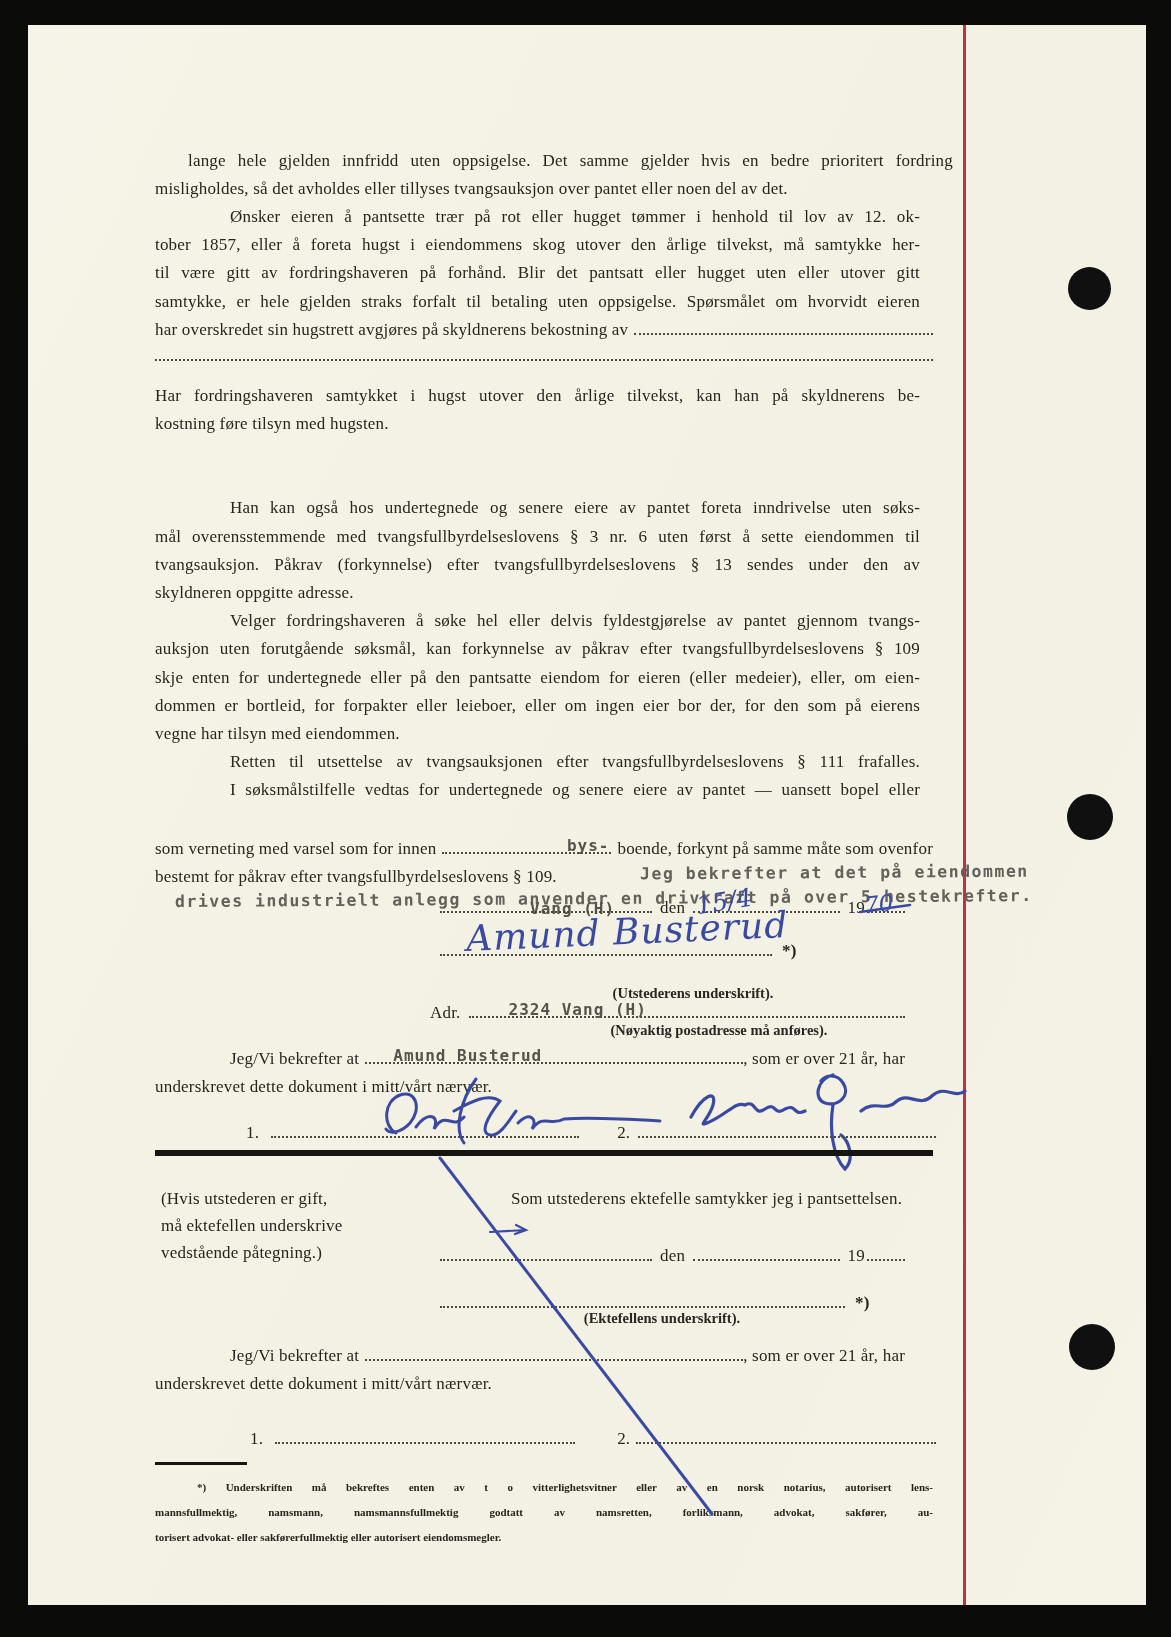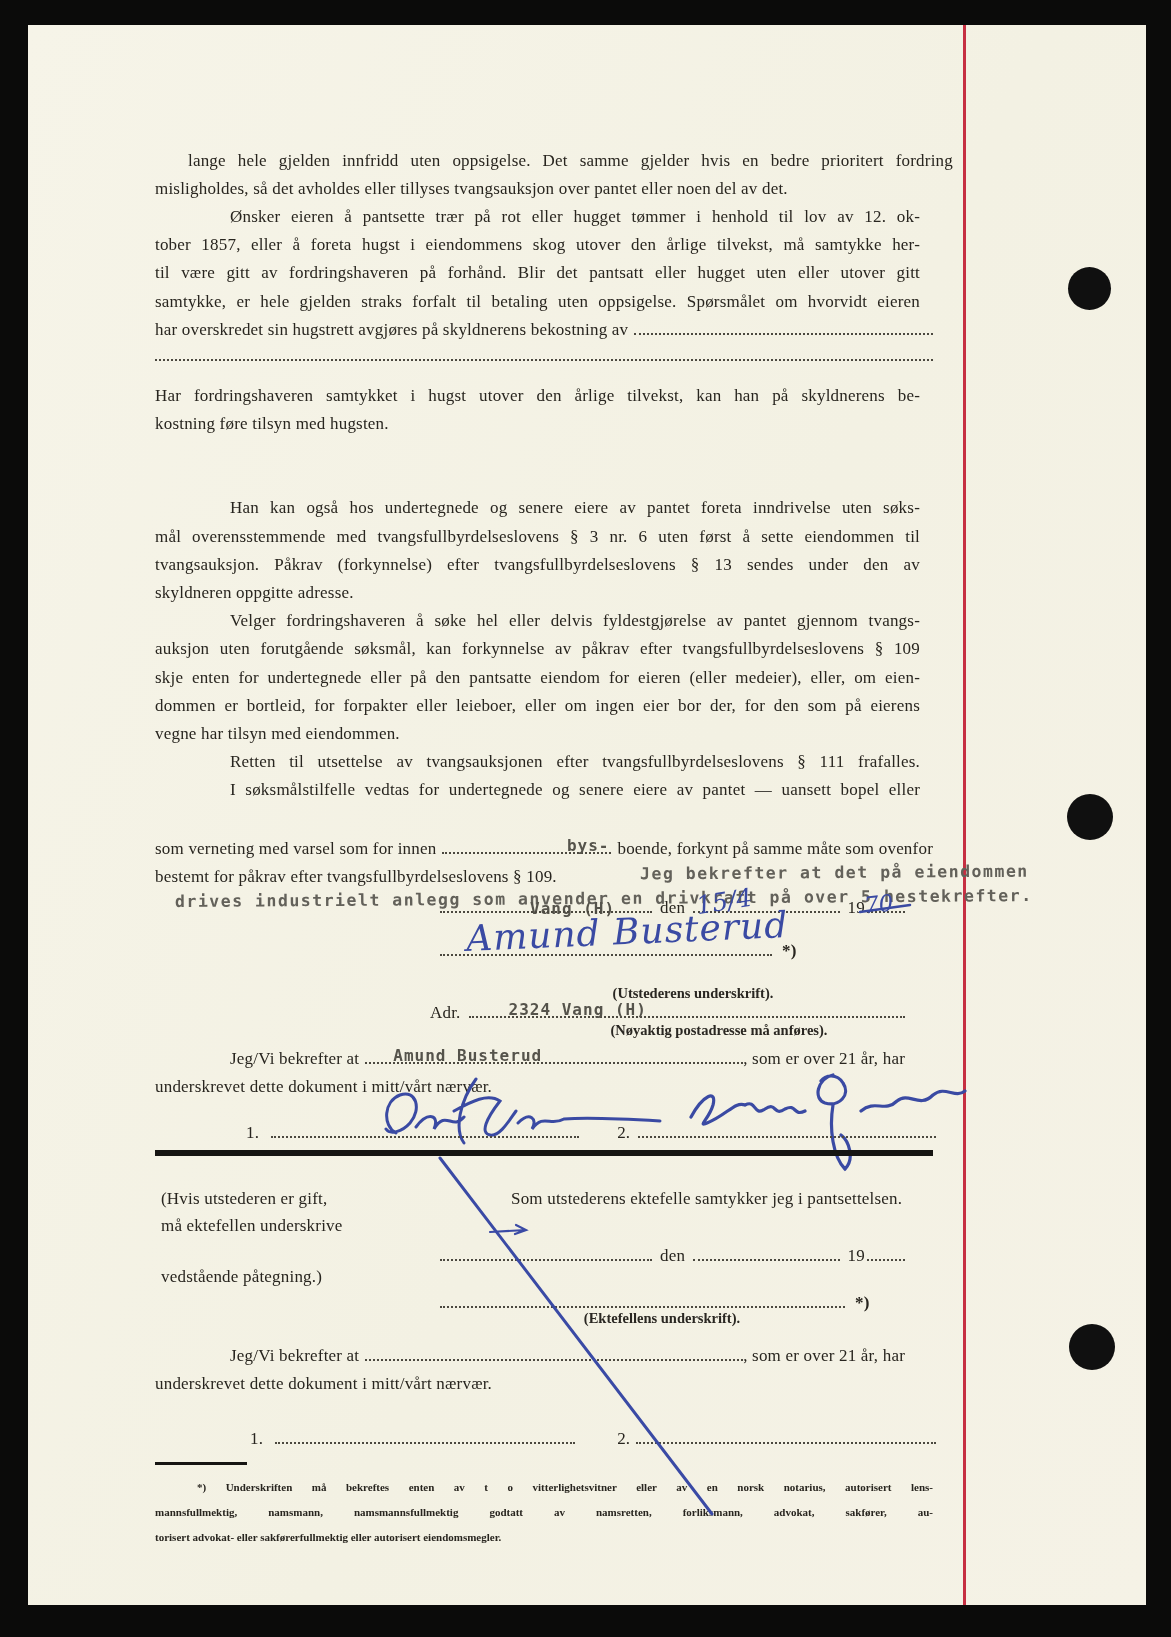--- a/index.html
+++ b/index.html
@@ -125,21 +125,21 @@
       <span>1.</span>
       <span class="dots" style="width:308px;margin-left:12px;"></span>
       <span style="margin-left:38px;">2.</span>
       <span class="dots grow" style="margin-left:8px;"></span>
     </div>
 
     <div class="rule" style="left:127px;top:1125px;width:778px;height:6px;"></div>
 
     <div class="ln" style="left:133px;top:1163px;width:260px;">(Hvis utstederen er gift,</div>
     <div class="ln" style="left:133px;top:1190px;width:260px;">må ektefellen underskrive</div>
-    <div class="ln" style="left:133px;top:1217px;width:260px;margin-top:24px;">vedstående påtegning.)</div>
+    <div class="ln" style="left:133px;top:1217px;width:260px;">vedstående påtegning.)</div>
     <div class="ln" style="left:483px;top:1163px;width:420px;">Som utstederens ektefelle samtykker jeg i pantsettelsen.</div>
 
     <div class="fline" style="left:412px;top:1220px;width:465px;">
       <span class="dots" style="width:212px;"></span>
       <span style="margin:0 8px;">den</span>
       <span class="dots grow"></span>
       <span style="margin:0 2px 0 8px;">19</span>
       <span class="dots" style="width:38px;"></span>
     </div>
 

